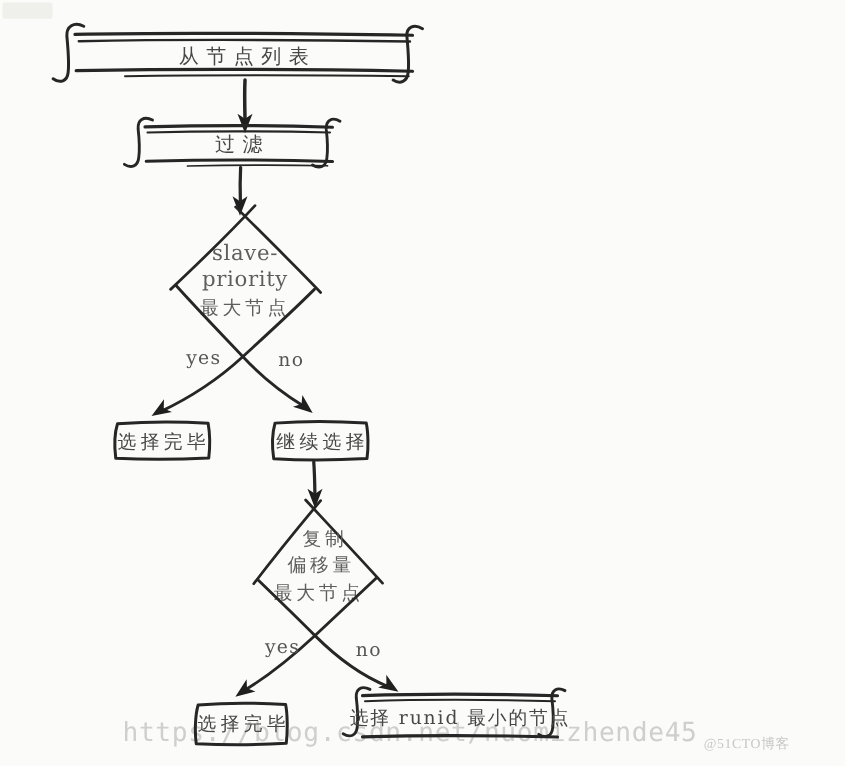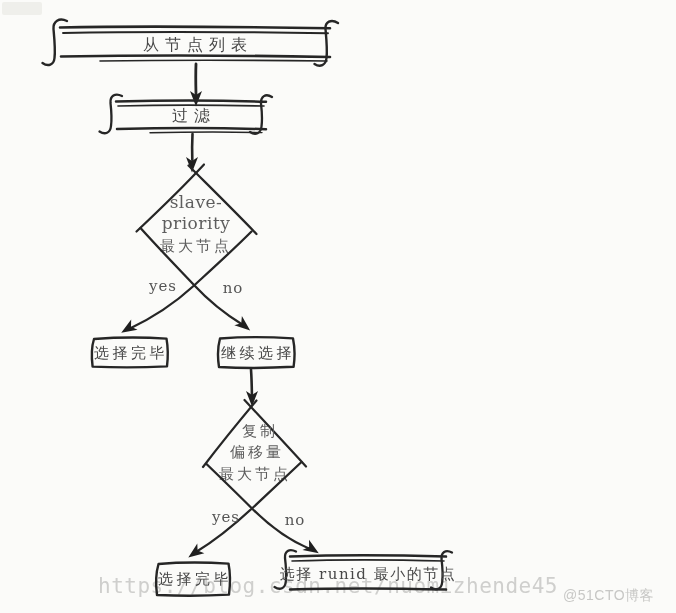--- a/index.html
+++ b/index.html
@@ -30,22 +30,22 @@
     font-size: 21px;
     color: #cfcfcd;
     letter-spacing: 0.5px;
     white-space: nowrap;
     z-index: 1;
   }
   .watermark-badge {
     position: absolute;
     left: 563px;
     top: 587px;
-    font-family: Liberation Sans, sans-serif;
-    font-size: 14px;
+    font-family: Liberation Serif, serif;
+    font-size: 11px;
     color: #c7c7c5;
     letter-spacing: 0.5px;
     white-space: nowrap;
     z-index: 3;
   }
   svg.flow {
     position: absolute;
     left: 0; top: 0;
     z-index: 2;
   }

